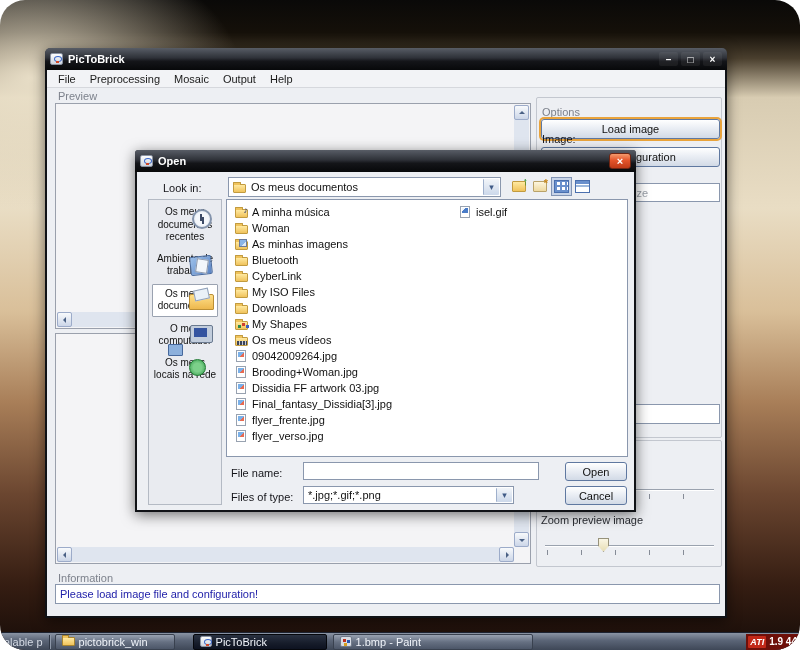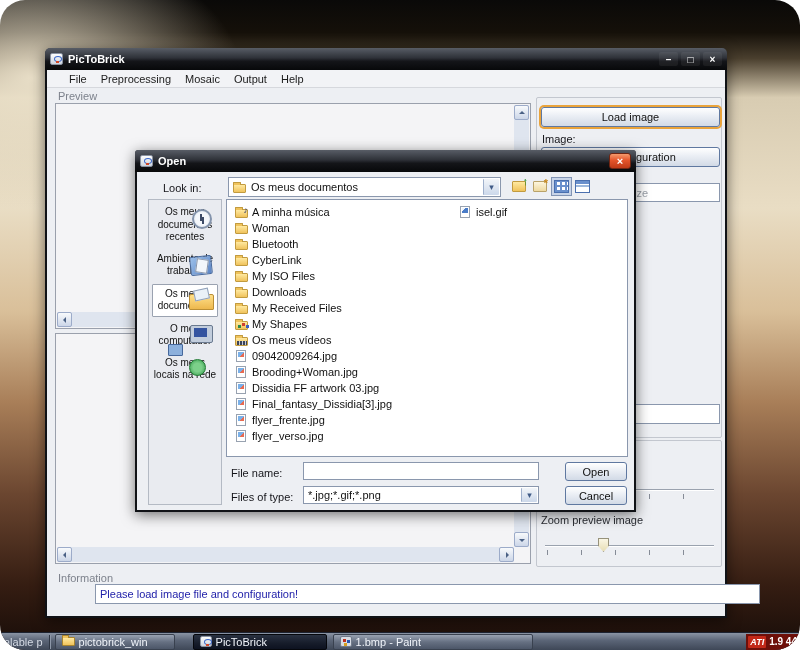--- a/index.html
+++ b/index.html
@@ -22,41 +22,41 @@
   .ctl-close-red{width:22px;height:16px;border-radius:3px;border:1px solid #702512;
     background:linear-gradient(180deg,#f49a6d 0%,#e4552b 45%,#c03a17 100%);
     color:#fff;font-weight:bold;font-size:11px;display:flex;align-items:center;justify-content:center;}
   .java-icon{width:13px;height:12px;border-radius:2px;background:linear-gradient(180deg,#fdfdfd,#cdd4de);
     border:1px solid #8b93a2;position:relative;}
   .java-icon::before{content:"";position:absolute;left:3px;top:2px;width:6px;height:4px;
     border:1px solid #3a66c8;border-radius:50%;}
   .java-icon::after{content:"";position:absolute;left:5px;top:7px;width:3px;height:2px;background:#d04828;}
   
   .menubar{height:18px;background:#f2f3f6;border-bottom:1px solid #d6d8dd;display:flex;
-    align-items:center;padding-left:15px;}
+    align-items:center;padding-left:4px;}
   .menu-item{font-size:11px;color:#1a1a1a;padding:2px 7px;cursor:default;}
   
   .grouplabel{position:absolute;font-size:11px;color:#7d828c;}
   .groupbox{position:absolute;border:1px solid #c3c7cf;border-radius:2px;}
   
   .panel{position:absolute;background:#f4f4f6;border:1px solid #9aa0ac;}
   .sb-v{position:absolute;top:1px;right:1px;bottom:16px;width:15px;background:#dfe5ef;}
   .sb-h{position:absolute;left:1px;bottom:1px;right:16px;height:15px;background:#dfe5ef;}
   .sb-btn{position:absolute;width:15px;height:15px;border:1px solid #9cabc9;border-radius:2px;
     background:linear-gradient(180deg,#f8fafc,#ccd6e8);}
   .sb-btn::after{content:"";position:absolute;left:4px;top:4px;border:3px solid transparent;}
   .sb-up::after{border-bottom-color:#4a6185;top:2px;}
   .sb-down::after{border-top-color:#4a6185;top:6px;}
   .sb-left::after{border-right-color:#4a6185;left:2px;}
   .sb-right::after{border-left-color:#4a6185;left:6px;}
   
   .btn{display:flex;align-items:center;justify-content:center;font-size:11px;color:#101010;
     border:1px solid #5f78a0;border-radius:3px;cursor:default;
     background:linear-gradient(180deg,#ffffff 0%,#eaeef4 45%,#d2dae6 100%);}
-  .btn-focus{box-shadow:0 0 0 2px #e9a33b;}
+  .btn-focus{box-shadow:0 0 0 2px #e9a33b;margin-top:12px;}
   .tfield{background:#fff;border:1px solid #8a97ad;font-size:11px;color:#111;
     display:flex;align-items:center;padding:0 4px;}
   .combo{background:#fff;border:1px solid #8a97ad;font-size:11px;color:#111;
     display:flex;align-items:center;position:relative;padding-left:4px;}
   .combo-arrow{position:absolute;right:1px;top:1px;bottom:1px;width:16px;display:flex;
     align-items:center;justify-content:center;font-size:9px;color:#3f5a86;
     background:linear-gradient(180deg,#f2f5f9,#ccd8ea);border-left:1px solid #9fb0cc;border-radius:1px;}
   
   .slider-track{position:absolute;height:2px;background:#9aa2ae;border-bottom:1px solid #fff;}
   .slider-ticks{position:absolute;height:5px;
@@ -223,21 +223,21 @@
 
       <div class="groupbox" style="left:489px;top:370px;width:186px;height:127px;"></div>
       <div class="slider-track" style="left:498px;top:419px;width:169px;"></div>
       <div class="slider-ticks" style="left:500px;top:424px;width:167px;"></div>
       <span class="grouplabel" style="left:494px;top:444px;color:#2a2d33;">Zoom preview image</span>
       <div class="slider-track" style="left:498px;top:475px;width:169px;"></div>
       <div class="slider-ticks" style="left:500px;top:480px;width:167px;"></div>
       <div class="slider-thumb" style="left:551px;top:468px;"></div>
 
       <span class="grouplabel" style="left:11px;top:502px;">Information</span>
-      <div class="tfield" style="position:absolute;left:8px;top:514px;width:665px;height:20px;color:#2222aa;margin-left:40px;">Please load image file and configuration!</div>
+      <div class="tfield" style="position:absolute;left:8px;top:514px;width:665px;height:20px;color:#2222aa;">Please load image file and configuration!</div>
     </div>
   </div>
 
   <div class="win" style="left:135px;top:150px;width:501px;height:362px;z-index:20;border-radius:4px 4px 0 0;">
     <div class="titlebar" style="border-radius:3px 3px 0 0;">
       <span class="java-icon"></span>
       <span class="title-text">Open</span>
       <span style="flex:1"></span>
       <span class="ctl-close-red">×</span>
     </div>
@@ -284,20 +284,24 @@
             <div class="frow">
               <span class="fi gi-music-folder"></span>
               <span class="fname">A minha música</span>
             </div>
 
             <div class="frow">
               <span class="fi gi-folder"></span>
               <span class="fname">Woman</span>
             </div>
 
+            <div class="frow">
+              <span class="fi gi-pictures-folder"></span>
+              <span class="fname">As minhas imagens</span>
+            </div>
 
             <div class="frow">
               <span class="fi gi-folder"></span>
               <span class="fname">Bluetooth</span>
             </div>
 
             <div class="frow">
               <span class="fi gi-folder"></span>
               <span class="fname">CyberLink</span>
             </div>
@@ -305,24 +309,20 @@
             <div class="frow">
               <span class="fi gi-folder"></span>
               <span class="fname">My ISO Files</span>
             </div>
 
             <div class="frow">
               <span class="fi gi-folder"></span>
               <span class="fname">Downloads</span>
             </div>
 
-            <div class="frow">
-              <span class="fi gi-folder"></span>
-              <span class="fname">My Received Files</span>
-            </div>
 
             <div class="frow">
               <span class="fi gi-shapes-folder"></span>
               <span class="fname">My Shapes</span>
             </div>
 
             <div class="frow">
               <span class="fi gi-videos-folder"></span>
               <span class="fname">Os meus vídeos</span>
             </div>
@@ -363,21 +363,21 @@
               <span class="fi gi-gif-file"></span>
               <span class="fname">isel.gif</span>
             </div>
           </div>
       </div>
 
       <span style="position:absolute;left:94px;top:295px;font-size:11px;color:#15151a;">File name:</span>
       <div class="tfield" style="position:absolute;left:166px;top:290px;width:236px;height:18px;"></div>
 
       <span style="position:absolute;left:94px;top:319px;font-size:11px;color:#15151a;">Files of type:</span>
-      <div class="combo" style="position:absolute;left:166px;top:314px;width:236px;height:18px;">
+      <div class="combo" style="position:absolute;left:166px;top:314px;width:211px;height:18px;">
         <span>*.jpg;*.gif;*.png</span>
         <span class="combo-arrow">▾</span>
       </div>
 
       <div class="btn" style="position:absolute;left:428px;top:290px;width:62px;height:19px;">Open</div>
       <div class="btn" style="position:absolute;left:428px;top:314px;width:62px;height:19px;">Cancel</div>
     </div>
   </div>
 
   <div class="taskbar" style="z-index:30;">

